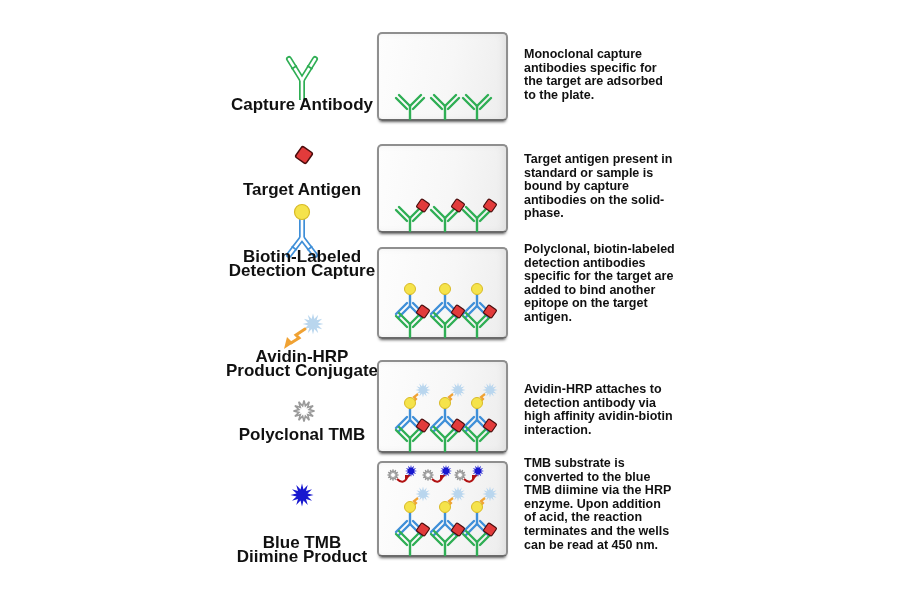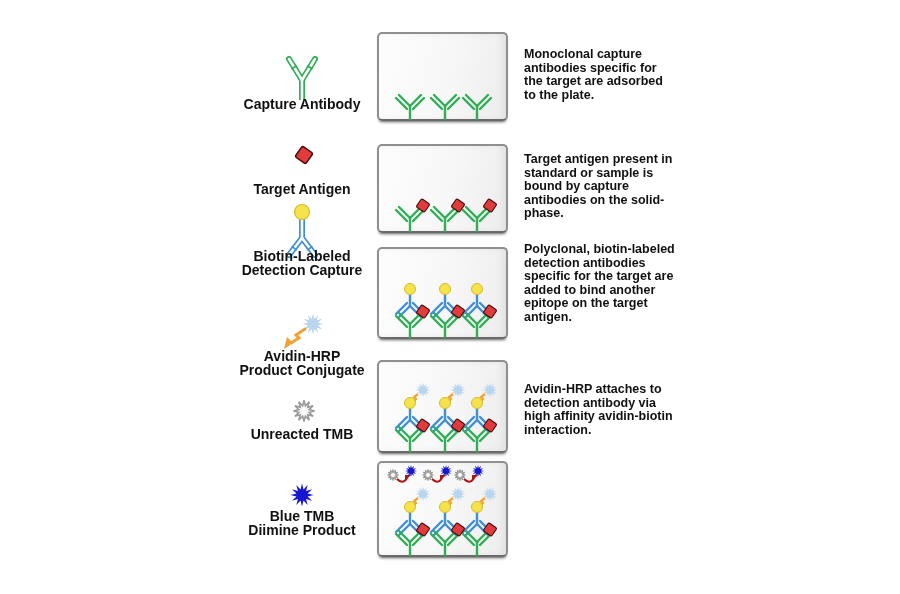--- a/index.html
+++ b/index.html
@@ -1,20 +1,20 @@
 <!DOCTYPE html>
 <html style="--antibody-green: #2fae54; --antibody-blue: #3f8fd8; --antigen-red: #e23b3b; --antigen-outline: #4a0c0c; --biotin-yellow: #f5e34b; --biotin-outline: #d8ba26; --hrp-orange: #f0a233; --hrp-burst-blue: #b9d6ee; --tmb-gray: #9a9a9a; --tmb-blue: #1717cf; --arrow-red: #b11212; --text-black: #1a1a1a;"><head>
 <meta charset="utf-8">
 <style>
   html,body{margin:0;padding:0;background:#ffffff;}
   .canvas{position:relative;width:900px;height:594px;background:#ffffff;overflow:hidden;
           font-family:"Liberation Sans","DejaVu Sans",sans-serif;color:var(--text-black,#1a1a1a);}
   .abs{position:absolute;}
   .legend-label{position:absolute;left:217px;width:170px;text-align:center;
-                font-size:14px;font-weight:bold;line-height:13.5px;white-space:pre-line;color:#111;}
+                font-size:17px;font-weight:bold;line-height:13.5px;white-space:pre-line;color:#111;}
   .step-text{position:absolute;left:524px;width:152px;font-size:12.5px;font-weight:bold;
              line-height:13.6px;color:#111;}
   .well{position:absolute;left:377px;width:131px;box-sizing:border-box;
         background:linear-gradient(100deg,#fdfdfd 0%,#f7f7f7 55%,#ededed 100%);
         border:2px solid #8f8f8f;border-bottom-color:#6a6a6a;border-radius:5px;
         box-shadow:0 3px 3px -2px rgba(25,25,25,0.7), inset -4px 0 6px rgba(0,0,0,0.05);}
   .well svg{position:absolute;left:0;top:0;width:100%;height:100%;overflow:visible;}
   .defs-holder{position:absolute;width:0;height:0;overflow:hidden;}
 </style>
 </head>
@@ -120,28 +120,28 @@
       </svg>
     </div>
     <div class="legend-label" style="top:350px;">Avidin-HRP
 Product Conjugate</div>
 
     <div class="abs" style="left:289px;top:396px;">
       <svg width="30" height="30" viewBox="0 0 30 30">
         <use href="#ico-burst12" transform="translate(15,15) scale(1.05)" style="fill:#ffffff;stroke:var(--tmb-gray);stroke-width:1.5;"></use>
       </svg>
     </div>
-    <div class="legend-label" style="top:428px;">Unreacted TMB</div>
+    <div class="legend-label" style="top:428px;">Polyclonal TMB</div>
 
     <div class="abs" style="left:286px;top:479px;">
       <svg width="32" height="32" viewBox="0 0 32 32">
         <use href="#ico-burst12" transform="translate(16,16) scale(1.15)" style="fill:var(--tmb-blue);"></use>
       </svg>
     </div>
-    <div class="legend-label" style="top:510px;">Blue TMB
+    <div class="legend-label" style="top:536px;">Blue TMB
 Diimine Product</div>
   </div>
 
   <div class="well" style="top:32px;height:89px;">
     <svg viewBox="0 0 127 85">
       <use href="#g-capY" transform="translate(10,59)"></use>
       <use href="#g-capY" transform="translate(45,59)"></use>
       <use href="#g-capY" transform="translate(77,59)"></use>
     </svg>
   </div>
@@ -205,14 +205,15 @@
       <use href="#g-antigen" transform="translate(44,66.5)"></use>
       <use href="#g-antigen" transform="translate(79,66.5)"></use>
       <use href="#g-antigen" transform="translate(111,66.5)"></use>
     </svg>
   </div>
 
   <div class="step-text" style="top:153px;">Target antigen present in standard or sample is bound by capture antibodies on the solid-phase.</div>
   <div class="step-text" style="top:48px;">Monoclonal capture antibodies specific for the target are adsorbed to the plate.</div>
   <div class="step-text" style="top:243px;">Polyclonal, biotin-labeled detection antibodies specific for the target are added to bind another epitope on the target antigen.</div>
   <div class="step-text" style="top:383px;">Avidin-HRP attaches to detection antibody via high affinity avidin-biotin interaction.</div>
+  <div class="step-text" style="top:457px;">TMB substrate is converted to the blue TMB diimine via the HRP enzyme. Upon addition of acid, the reaction terminates and the wells can be read at 450 nm.</div>
 
 </div>
 
 </body></html>

